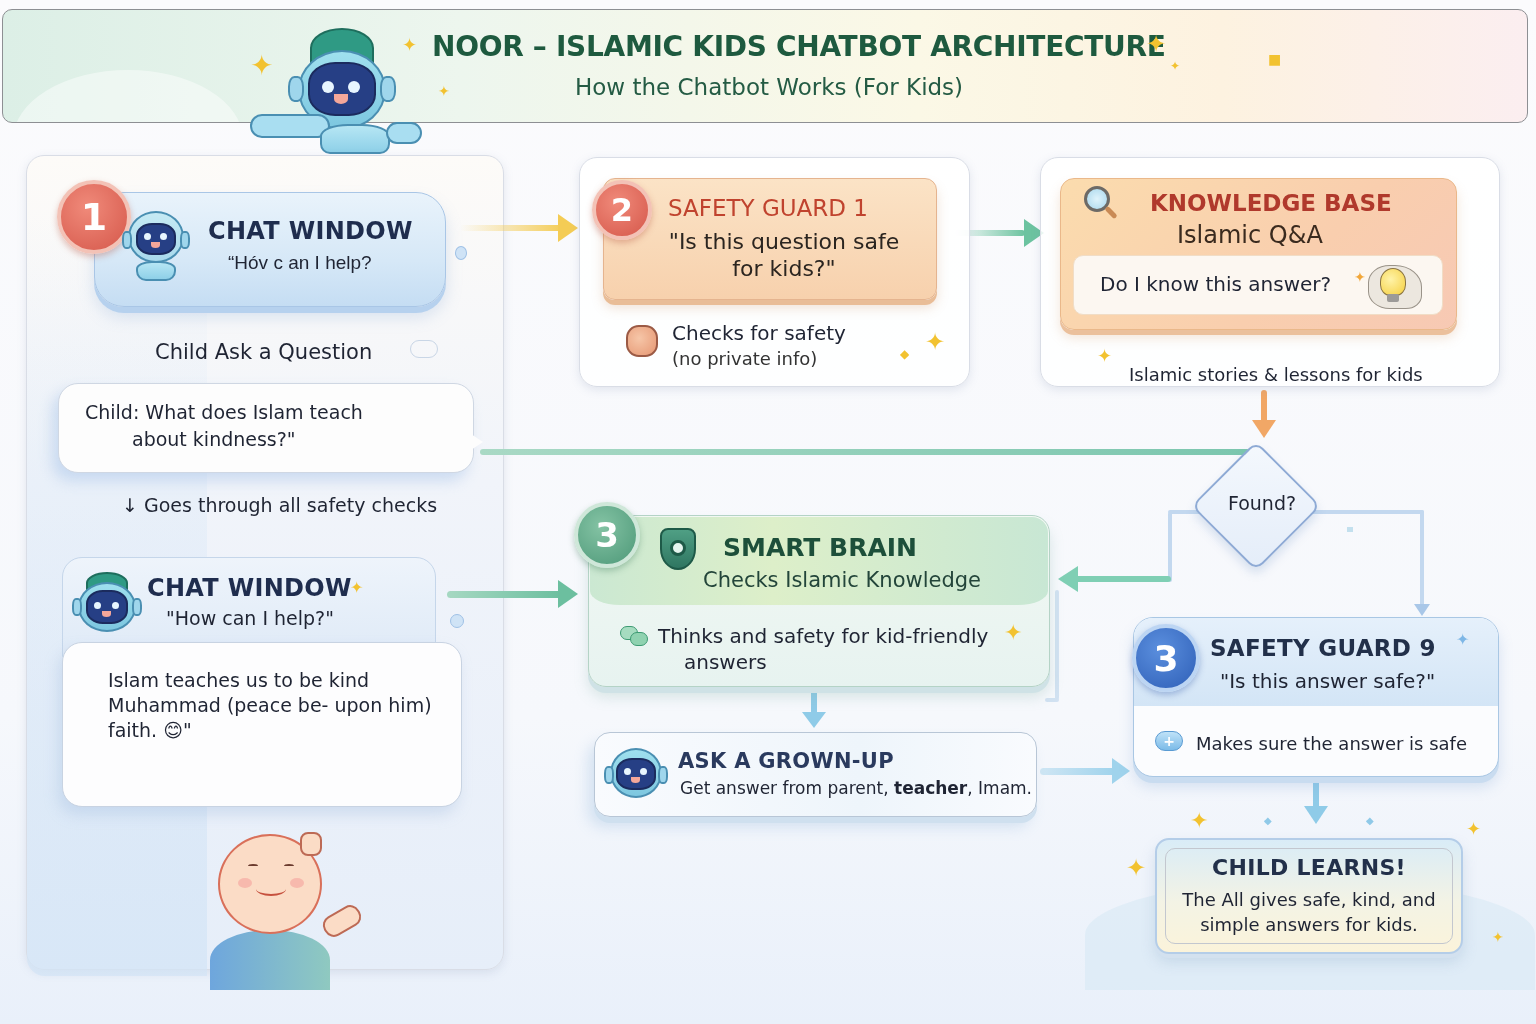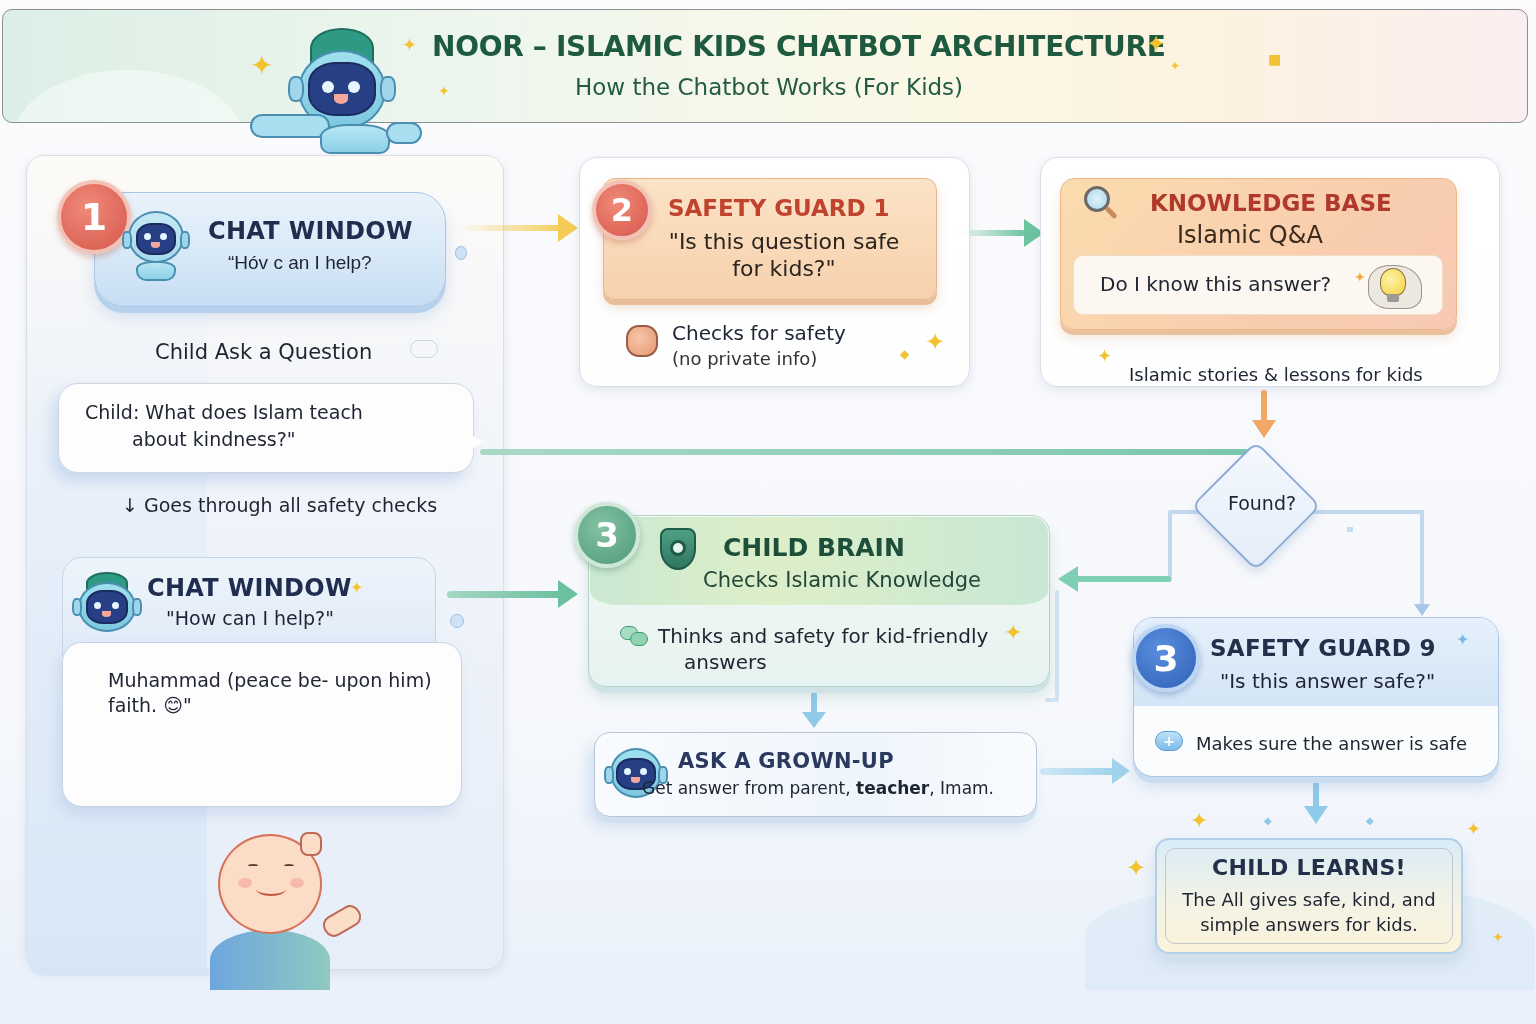--- a/index.html
+++ b/index.html
@@ -245,20 +245,21 @@
   <div class="mouth" style="left:30px;top:39px;width:9px;height:6px;"></div>
   <div class="ear" style="left:0px;top:26px;width:10px;height:18px;"></div>
   <div class="ear" style="left:60px;top:26px;width:10px;height:18px;"></div>
 </div>
 <div class="abs h-navy nowrap" style="left:147px;top:574px;font-size:24px;">CHAT WINDOW</div>
 <div class="abs sparkle" style="left:350px;top:580px;font-size:16px;">✦</div>
 <div class="abs txt nowrap" style="left:166px;top:607px;font-size:19px;">"How can I help?"</div>
 
 <div class="abs answer-card"></div>
 <div class="abs txt" style="left:108px;top:668px;font-size:19px;line-height:25px;white-space:nowrap;">
+  <div>Islam teaches us to be kind</div>
   <div>Muhammad (peace be- upon him)</div>
   <div>faith.  😊"</div>
 </div>
 
 <div class="abs" style="left:182px;top:830px;width:200px;height:135px;">
   <div class="abs" style="left:28px;top:100px;width:120px;height:60px;border-radius:50% 50% 0 0;background:linear-gradient(90deg,#6ea6dd,#8fc9c0);"></div>
   <div class="abs" style="left:36px;top:4px;width:104px;height:100px;border-radius:50%;background:#fbdcc6;border:2px solid #d9705a;"></div>
   <div class="abs" style="left:66px;top:34px;width:10px;height:4px;border-top:2px solid #6b3b2e;border-radius:50%;"></div>
   <div class="abs" style="left:102px;top:34px;width:10px;height:4px;border-top:2px solid #6b3b2e;border-radius:50%;"></div>
   <div class="abs" style="left:74px;top:52px;width:30px;height:14px;border-bottom:2.5px solid #c6513e;border-radius:0 0 50% 50%;"></div>
@@ -301,21 +302,21 @@
 
 <div class="line" style="left:1040px;top:768px;width:75px;height:7px;background:linear-gradient(90deg,#cfe6f4,#9fd3ec);"></div>
 <div class="arrowhead" style="left:1112px;top:758px;border-left:18px solid #9fd3ec;border-top:13px solid transparent;border-bottom:13px solid transparent;"></div>
 
 <div class="line" style="left:1313px;top:780px;width:6px;height:30px;background:#8fcbe8;"></div>
 <div class="arrowhead" style="left:1304px;top:806px;border-top:18px solid #8fcbe8;border-left:12px solid transparent;border-right:12px solid transparent;"></div>
 
 <div class="abs panel sg1-outer"></div>
 <div class="abs sg1-inner"></div>
 <div class="num-badge badge-red" style="left:592px;top:180px;width:60px;height:60px;font-size:32px;">2</div>
-<div class="abs nowrap" style="left:668px;top:195px;font-size:23px;font-weight:bold;color:#c0432e;">SAFETY GUARD 1</div>
+<div class="abs nowrap" style="left:668px;top:195px;font-size:23px;font-weight:normal;color:#c0432e;">SAFETY GUARD 1</div>
 <div class="abs txt nowrap center" style="left:650px;top:229px;width:268px;font-size:22px;color:#2b2520;">"Is this question safe</div>
 <div class="abs txt nowrap center" style="left:650px;top:256px;width:268px;font-size:22px;color:#2b2520;">for kids?"</div>
 <div class="abs" style="left:626px;top:325px;width:32px;height:32px;border-radius:40%;background:radial-gradient(circle at 40% 40%,#f6c6a8,#e69773);border:2px solid #9b5a45;"></div>
 <div class="abs txt nowrap" style="left:672px;top:321px;font-size:20px;">Checks for safety</div>
 <div class="abs txt nowrap" style="left:672px;top:348px;font-size:18px;color:#333;">(no private info)</div>
 <div class="abs sparkle" style="left:925px;top:330px;font-size:24px;">✦</div>
 <div class="abs sparkle" style="left:900px;top:348px;font-size:12px;">◆</div>
 
 <div class="abs panel kb-outer"></div>
 <div class="abs kb-inner"></div>
@@ -333,40 +334,40 @@
 <div class="abs txt nowrap" style="left:1129px;top:364px;font-size:18px;">Islamic stories &amp; lessons for kids</div>
 
 <div class="abs diamond"></div>
 <div class="abs txt nowrap center" style="left:1210px;top:492px;width:104px;font-size:19px;">Found?</div>
 
 <div class="abs sb-outer"></div>
 <div class="abs sb-head"></div>
 <div class="num-badge badge-green" style="left:574px;top:502px;width:66px;height:66px;font-size:34px;">3</div>
 <div class="abs" style="left:660px;top:528px;width:36px;height:42px;border-radius:8px 8px 50% 50%;background:linear-gradient(#4f9f84,#2f7661);border:2px solid #1e5a48;"></div>
 <div class="abs" style="left:670px;top:540px;width:16px;height:16px;border-radius:50%;background:#e5f4ee;border:3px solid #1e5a48;"></div>
-<div class="abs nowrap" style="left:723px;top:533px;font-size:25px;font-weight:bold;color:#1d4f3a;">CHILD BRAIN</div>
+<div class="abs nowrap" style="left:723px;top:533px;font-size:25px;font-weight:bold;color:#1d4f3a;">SMART BRAIN</div>
 <div class="abs nowrap" style="left:703px;top:568px;font-size:21px;color:#23453a;">Checks Islamic Knowledge</div>
 <div class="abs" style="left:620px;top:626px;width:18px;height:14px;border-radius:8px;background:#a6dcc0;border:1.5px solid #3e9b73;"></div>
 <div class="abs" style="left:630px;top:632px;width:18px;height:14px;border-radius:8px;background:#8fd2b0;border:1.5px solid #3e9b73;"></div>
 <div class="abs txt nowrap" style="left:658px;top:624px;font-size:20px;">Thinks and safety for kid-friendly</div>
 <div class="abs txt nowrap" style="left:684px;top:650px;font-size:20px;">answers</div>
 <div class="abs sparkle" style="left:1004px;top:622px;font-size:22px;">✦</div>
 
 <div class="abs agu"></div>
 <div class="robot" style="left:604px;top:746px;width:64px;height:56px;">
   <div class="helmet" style="left:6px;top:2px;width:52px;height:50px;"></div>
   <div class="visor" style="left:12px;top:12px;width:40px;height:32px;"></div>
   <div class="eye" style="left:20px;top:22px;width:7px;height:7px;"></div>
   <div class="eye" style="left:36px;top:22px;width:7px;height:7px;"></div>
   <div class="mouth" style="left:27px;top:31px;width:9px;height:6px;"></div>
   <div class="ear" style="left:0px;top:20px;width:10px;height:18px;"></div>
   <div class="ear" style="left:54px;top:20px;width:10px;height:18px;"></div>
 </div>
 <div class="abs h-navy nowrap" style="left:678px;top:749px;font-size:21px;color:#2a3a5e;">ASK A GROWN-UP</div>
-<div class="abs txt nowrap" style="left:642px;top:778px;font-size:17px;"><span>Get answer from parent, </span><b>teacher</b><span>, Imam.</span></div>
+<div class="abs txt nowrap" style="left:680px;top:778px;font-size:17px;"><span>Get answer from parent, </span><b>teacher</b><span>, Imam.</span></div>
 
 <div class="abs sg2">
   <div class="top"></div>
 </div>
 <div class="num-badge badge-blue" style="left:1132px;top:624px;width:68px;height:68px;font-size:36px;">3</div>
 <div class="abs h-navy nowrap" style="left:1210px;top:635px;font-size:23px;color:#22304a;">SAFETY GUARD 9</div>
 <div class="abs sparkle" style="left:1456px;top:632px;font-size:16px;color:#7eb7e6;">✦</div>
 <div class="abs txt nowrap" style="left:1220px;top:669px;font-size:20px;">"Is this answer safe?"</div>
 <div class="abs" style="left:1155px;top:731px;width:28px;height:20px;border-radius:10px;background:linear-gradient(#bfe2f8,#7cbbe8);border:1px solid #5a9bd3;color:#fff;font-size:14px;font-weight:bold;text-align:center;line-height:18px;">+</div>
 <div class="abs txt nowrap" style="left:1196px;top:733px;font-size:18px;">Makes sure the answer is safe</div>

